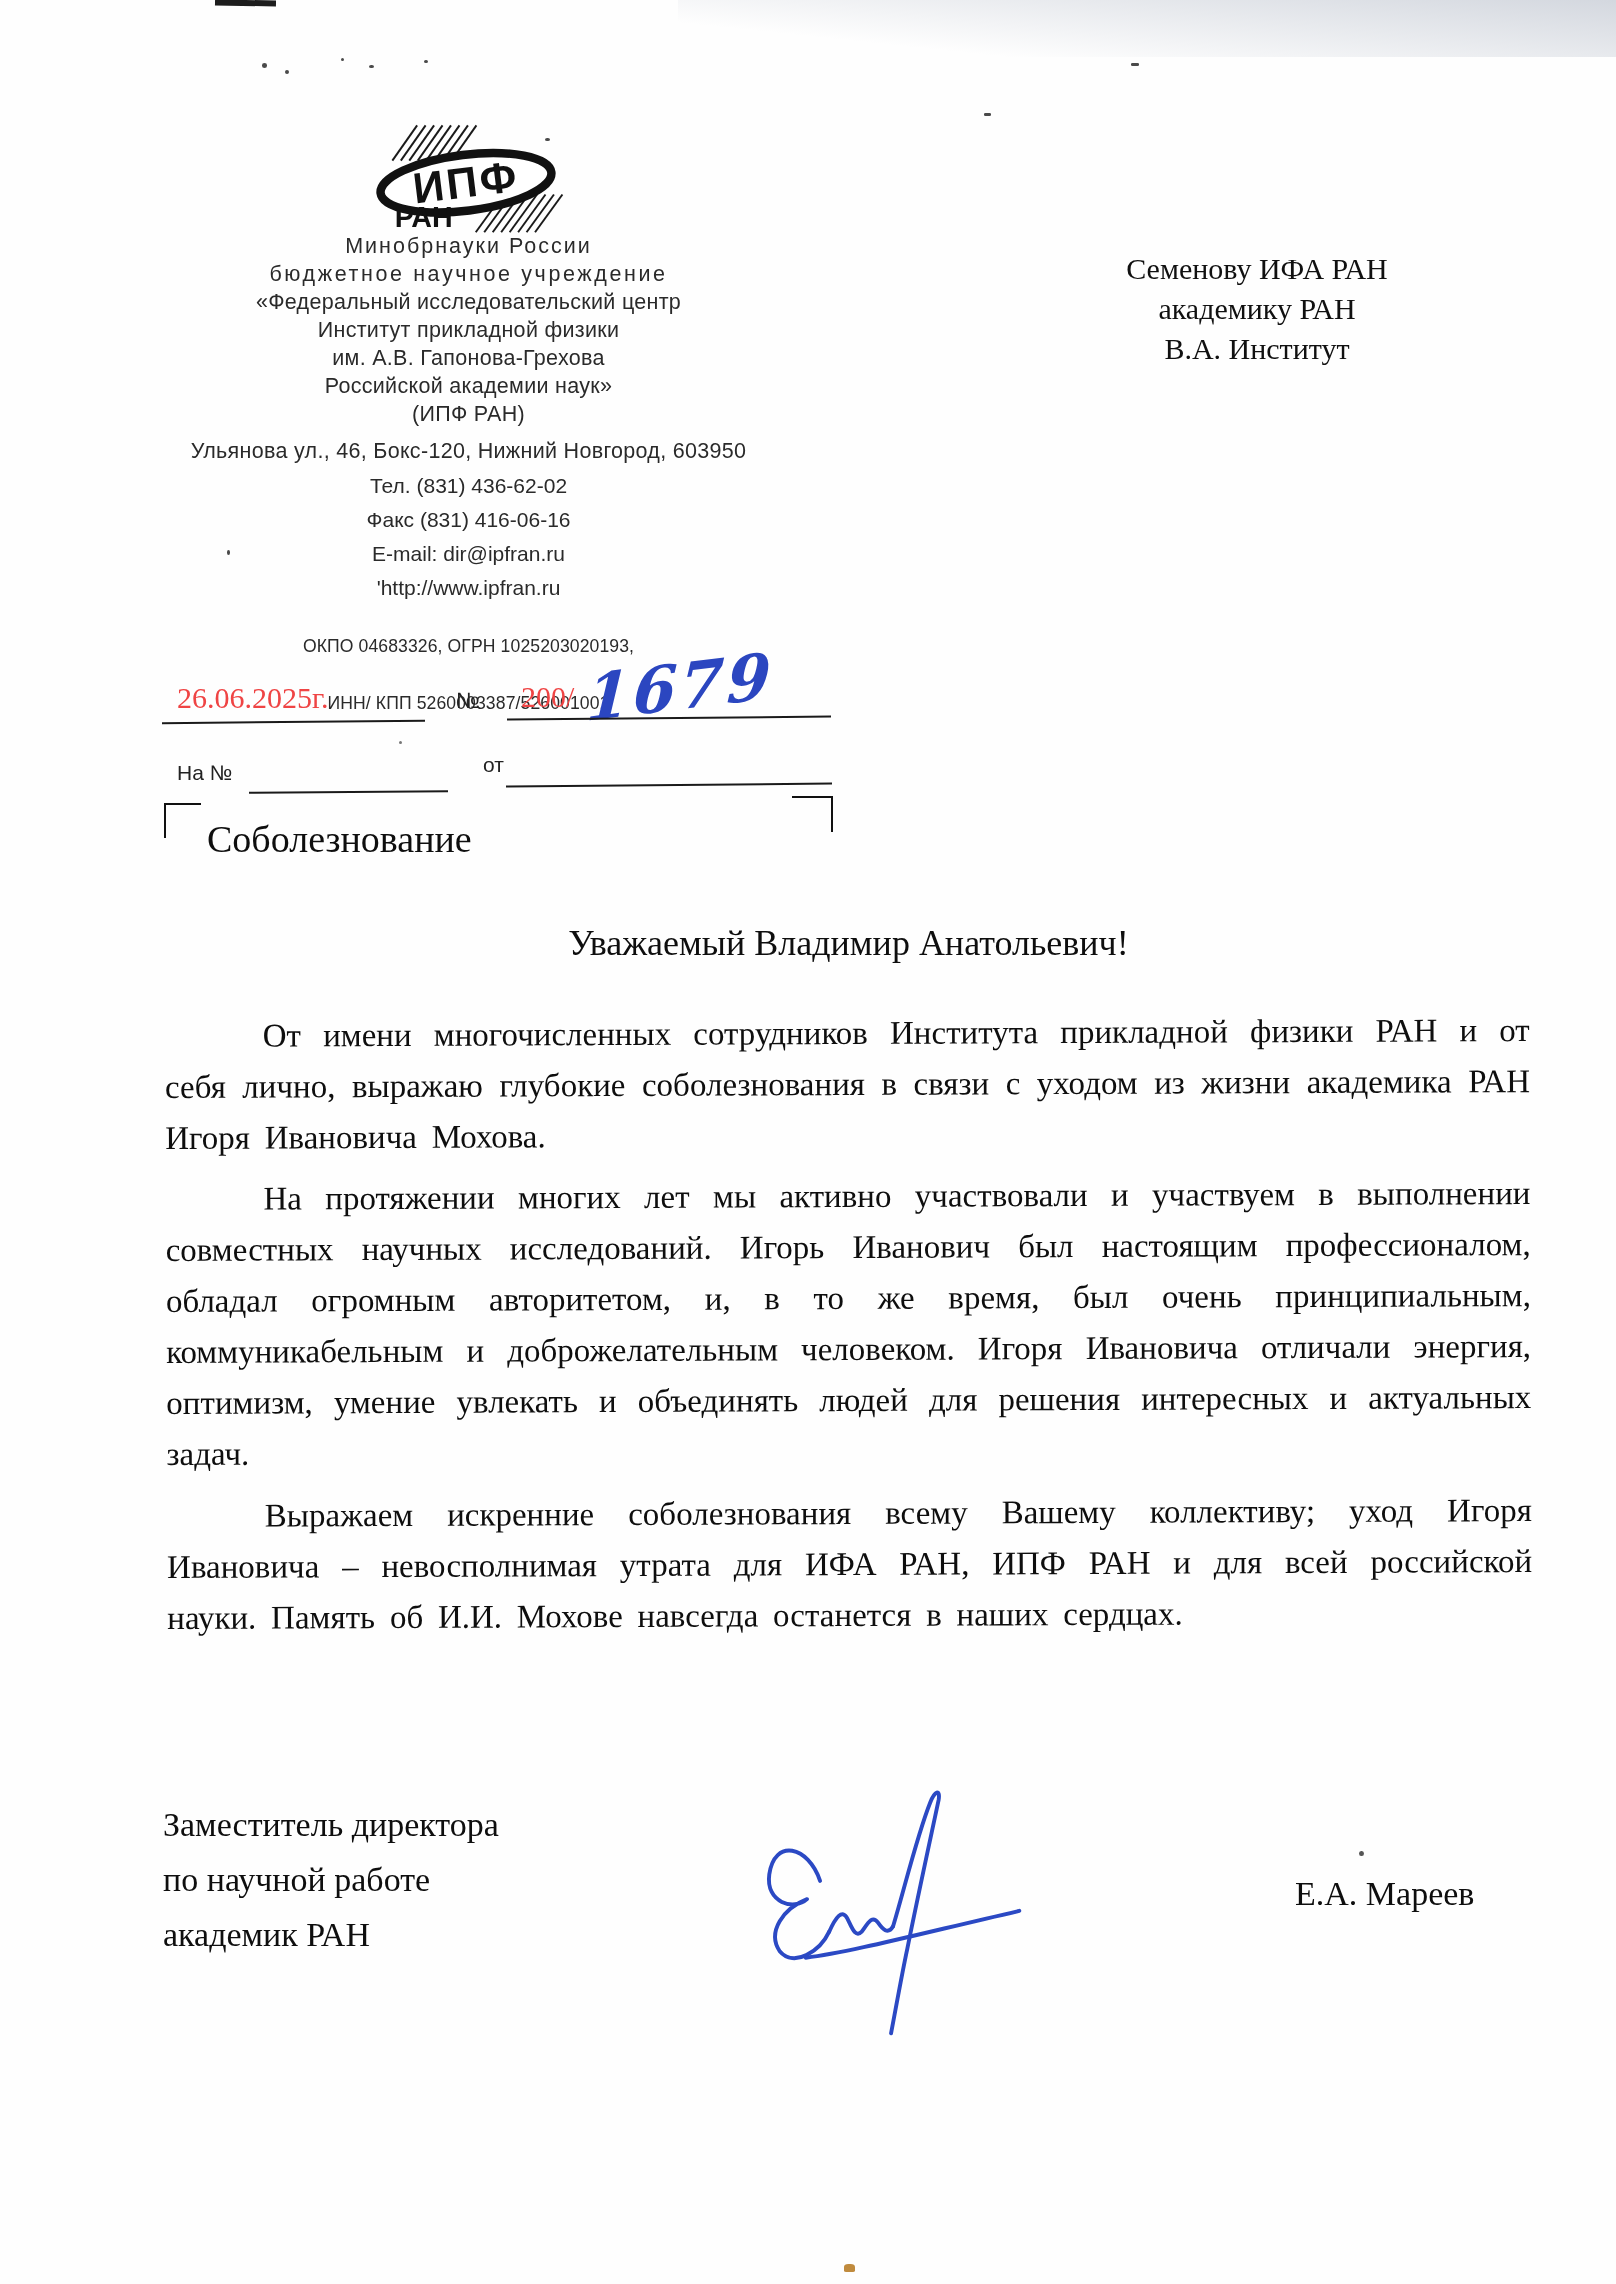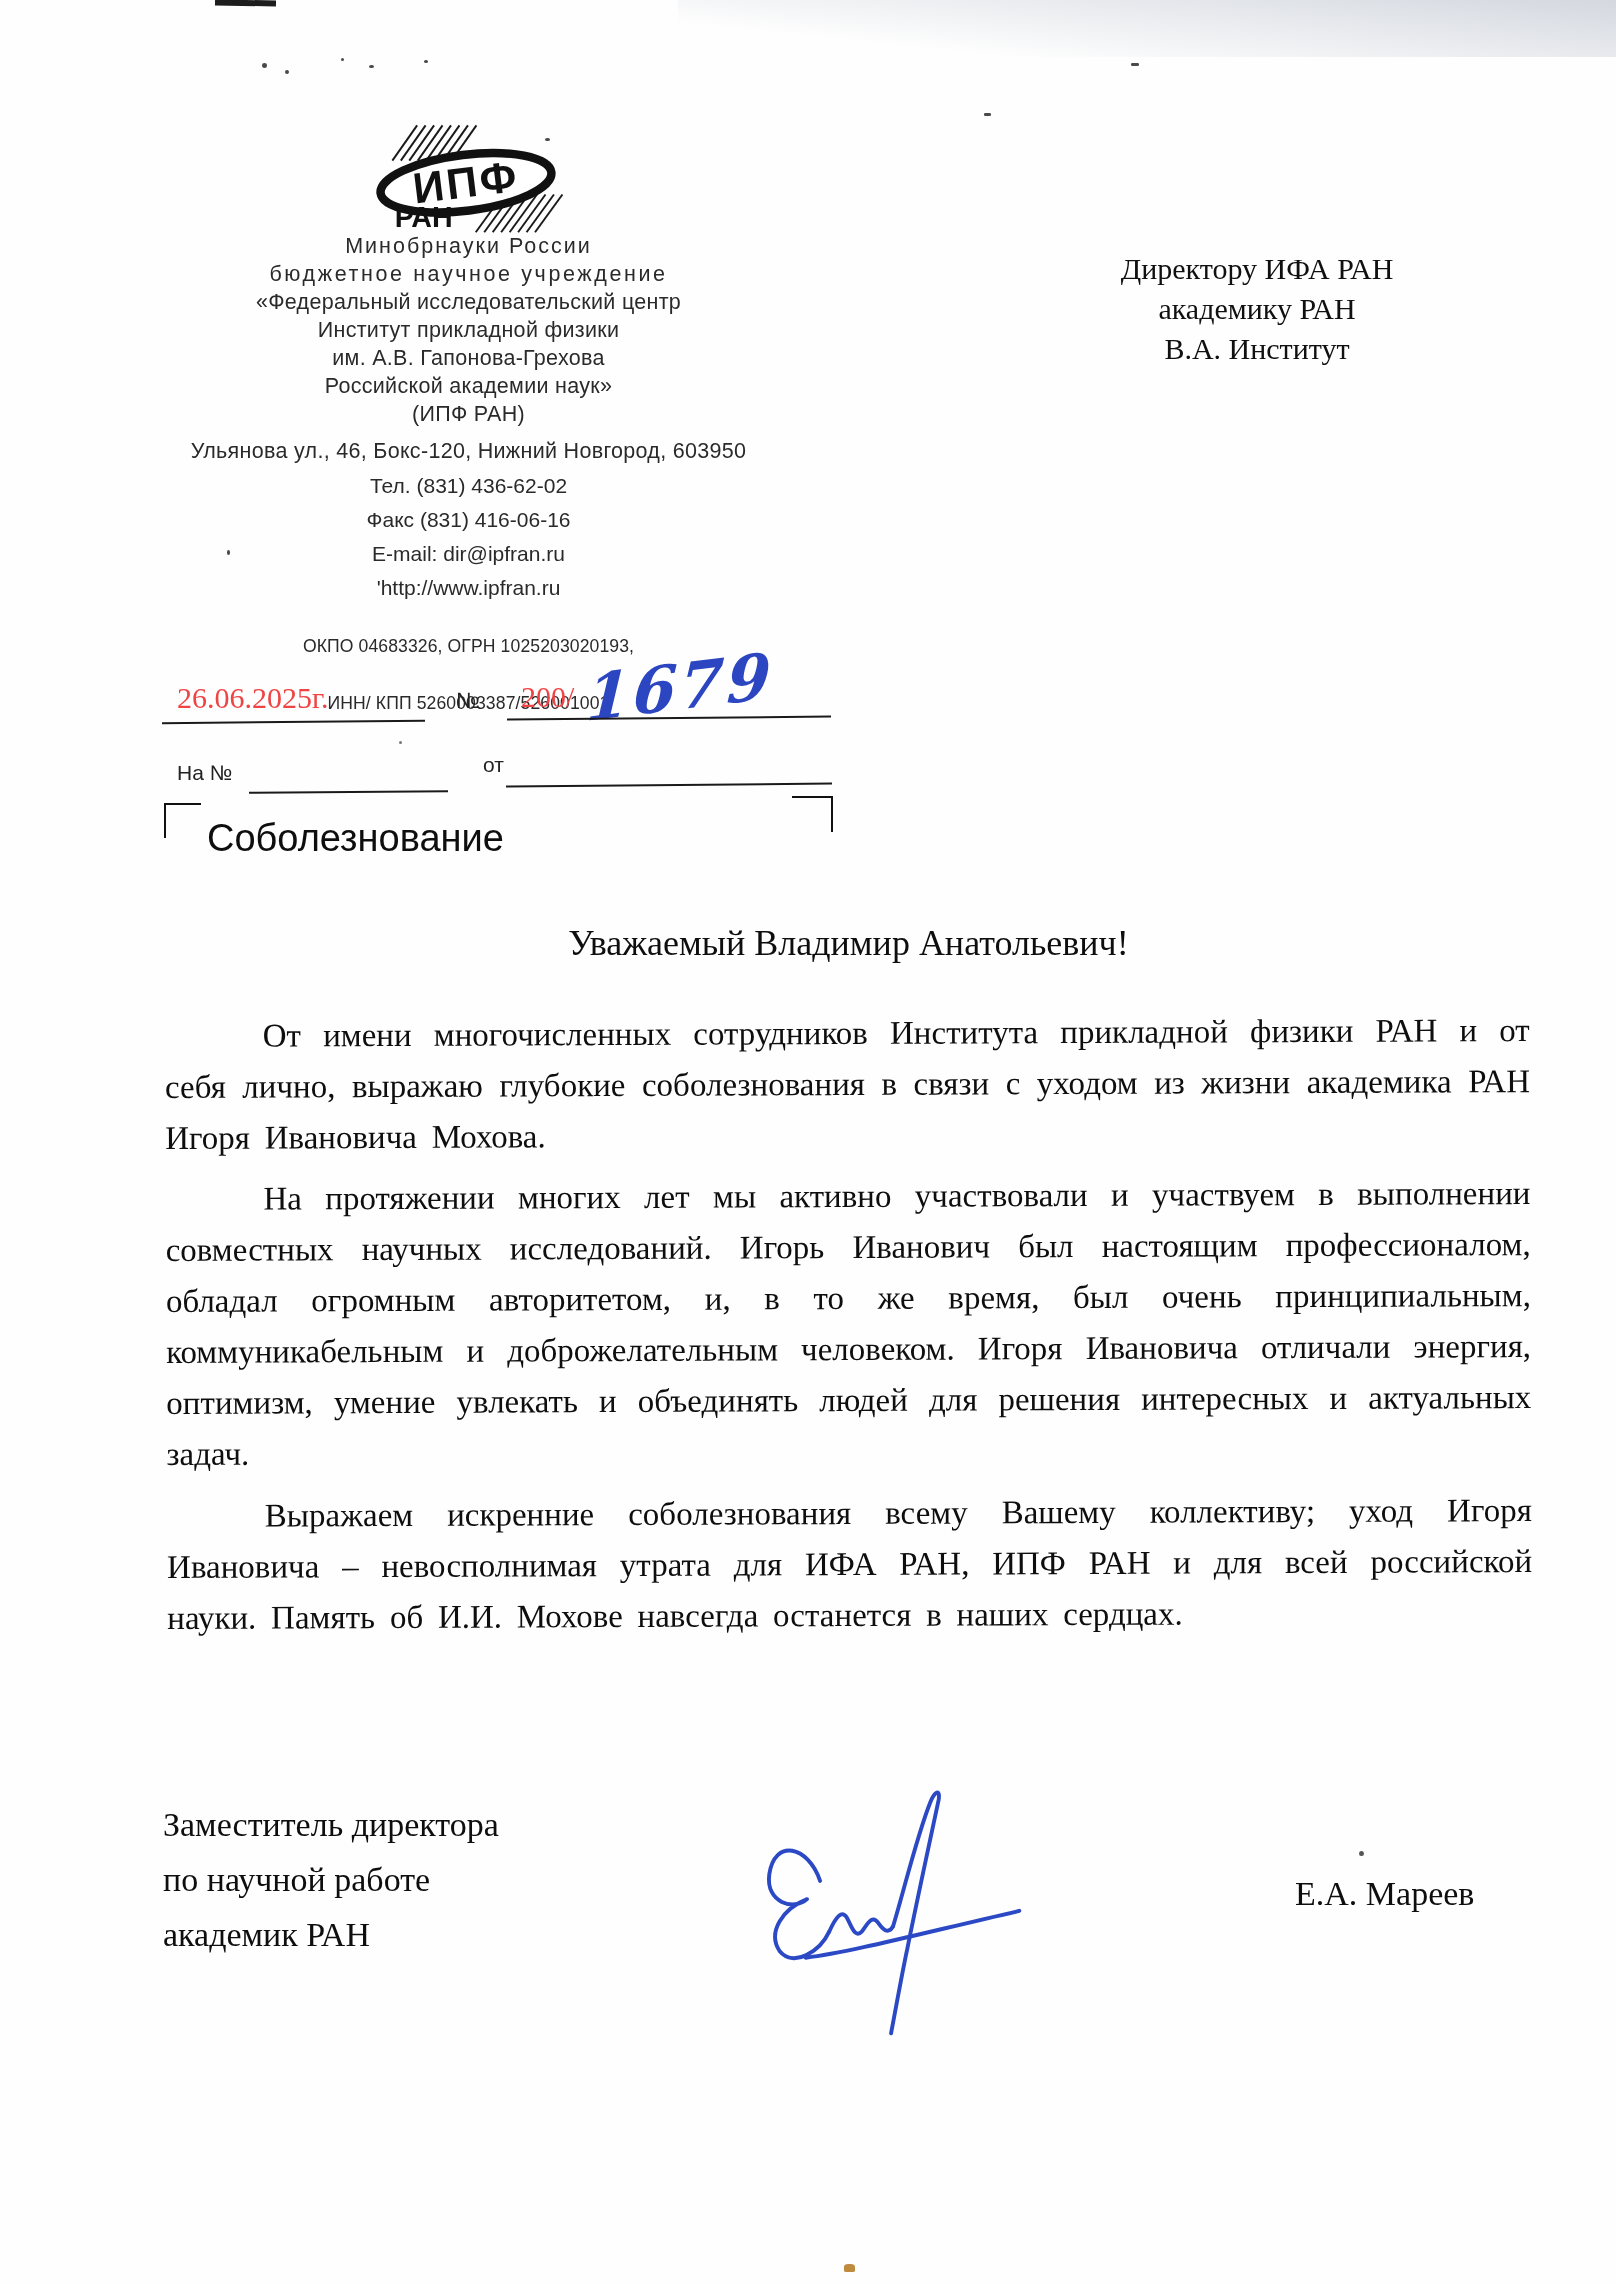--- a/index.html
+++ b/index.html
@@ -38,21 +38,21 @@
   .ref-label{font-family:"Liberation Sans",sans-serif;color:#222;}
   .rule{background:#1a1a1a;height:2px;transform:rotate(-0.5deg);}
   .bracket-l{border-top:2.6px solid #111;border-left:2.6px solid #111;}
   .bracket-r{border-top:2.6px solid #111;border-right:2.6px solid #111;}
   .handnum{
     font-family:"DejaVu Serif",serif;font-style:italic;font-weight:600;
     font-size:63px;color:#2b46c0;
     transform:rotate(-7deg) skewX(-10deg);
     letter-spacing:3.3px;
   }
-  .subject{font-family:Liberation Sans, sans-serif;font-size:38px;color:#0e0e0e;}
+  .subject{font-family:Liberation Serif, serif;font-size:38px;color:#0e0e0e;}
   
   .salutation{
     left:166px;top:922px;width:1365px;text-align:center;
     font-family:"Liberation Serif",serif;font-size:36px;color:#0e0e0e;
   }
   .bodytext{
     left:166px;top:1008px;width:1365px;
     font-family:"Liberation Serif",serif;
     font-size:33px;line-height:51px;
     text-align:justify;word-spacing:6.5px;color:#0e0e0e;
@@ -140,21 +140,21 @@
       <div class="lh-contact">E-mail: dir@ipfran.ru</div>
       <div class="lh-contact">'http://www.ipfran.ru</div>
     </div>
     <div class="lh-codes">
       <div class="lh-code">ОКПО 04683326, ОГРН 1025203020193,</div>
       <div class="lh-code">ИНН/ КПП 5260003387/526001001</div>
     </div>
   </div>
 
   <div class="abs recipient">
-    <div>Директору ИФА РАН</div>
+    <div>Семенову ИФА РАН</div>
     <div>академику РАН</div>
     <div>В.А. Институт</div>
   </div>
 
   <div class="abs ref-text" style="left:177px;top:681px;font-size:30px;">26.06.2025г.</div>
   <div class="abs rule" style="left:162px;top:721px;width:263px;"></div>
 
   <div class="abs ref-label" style="left:456px;top:688px;font-size:22px;">№</div>
   <div class="abs ref-text" style="left:521px;top:680px;font-size:30px;">200/</div>
   <div class="abs handnum" style="left:586px;top:650px;">1679</div>

